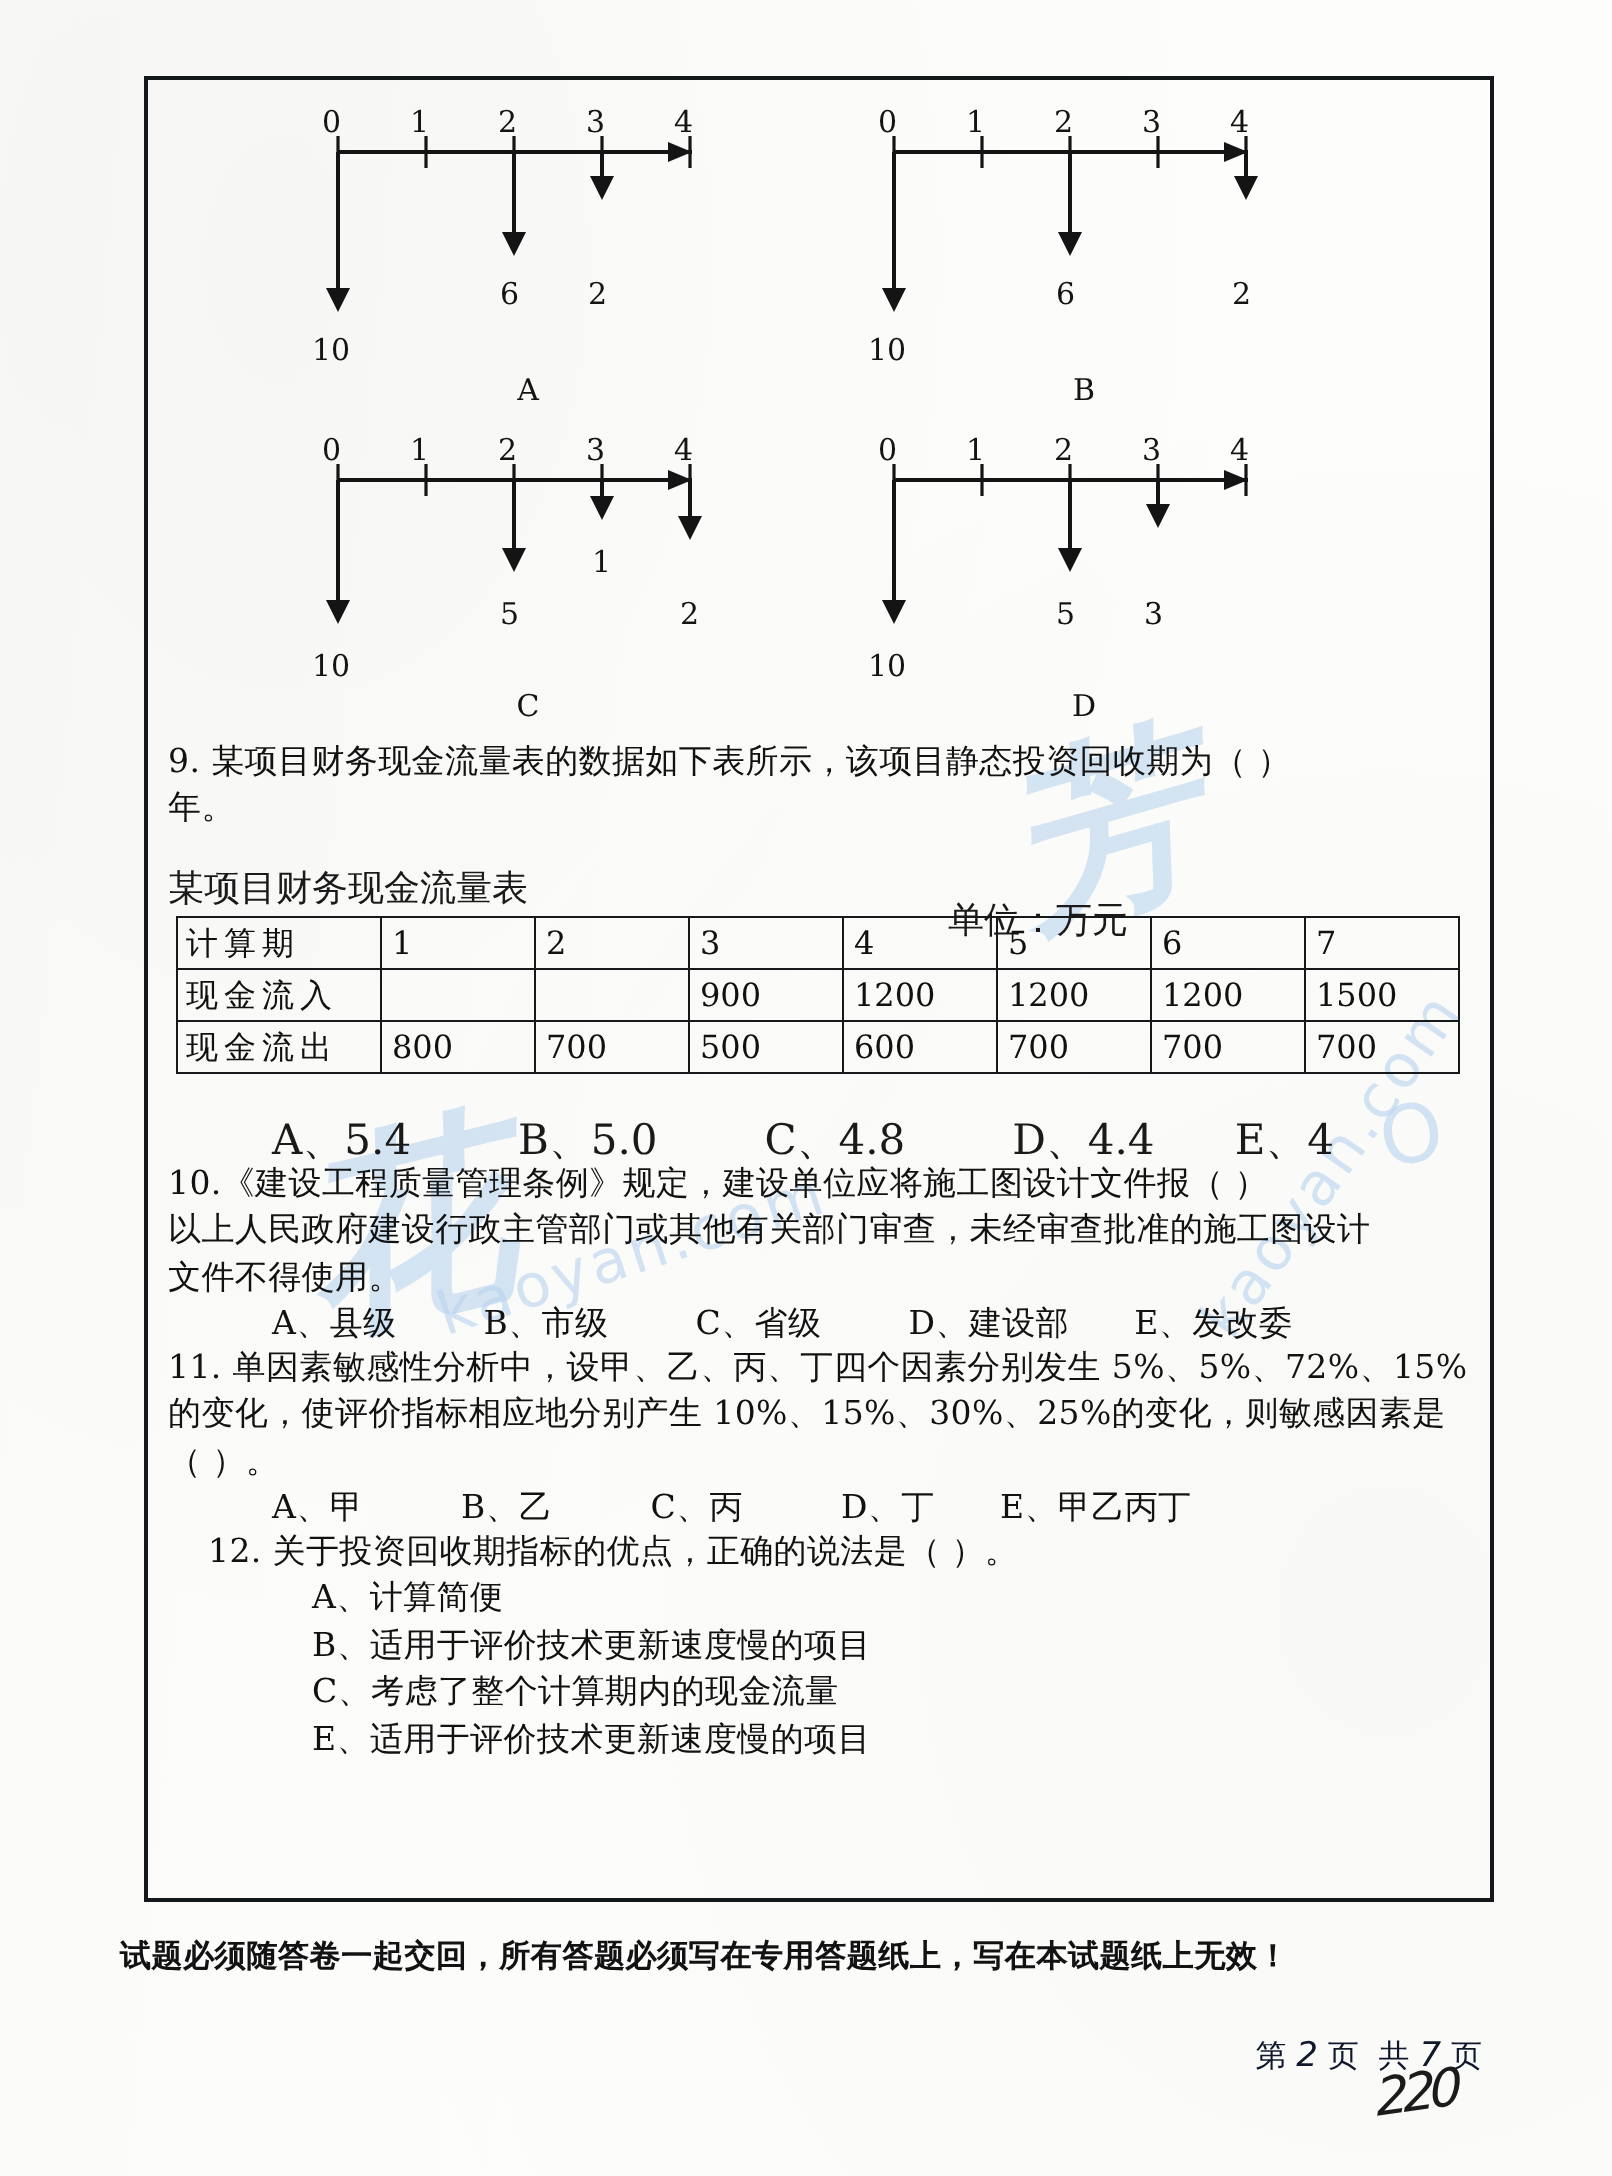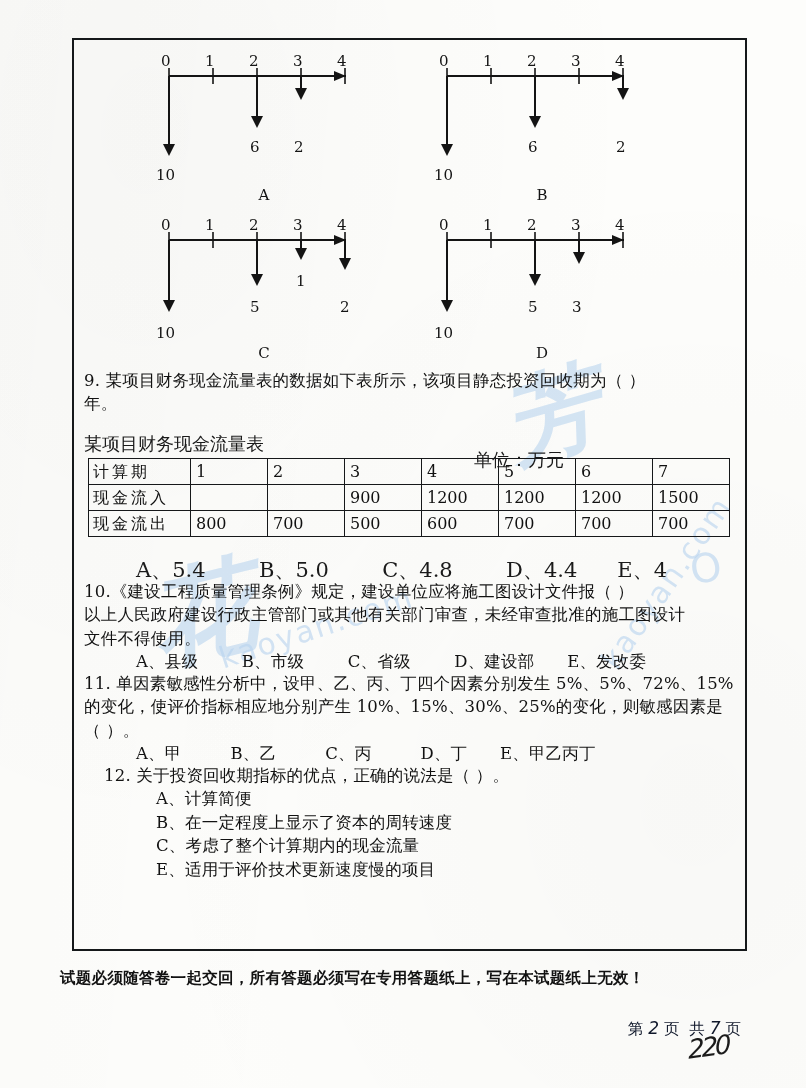--- a/index.html
+++ b/index.html
@@ -424,21 +424,21 @@
       <div>11. 单因素敏感性分析中，设甲、乙、丙、丁四个因素分别发生 5%、5%、72%、15%</div>
       <div>的变化，使评价指标相应地分别产生 10%、15%、30%、25%的变化，则敏感因素是</div>
       <div>（    ）。</div>
       <span class="opts-row indent-opt">A、甲         B、乙         C、丙         D、丁      E、甲乙丙丁</span>
     </div>
 
     <div class="q q12">
       <div>12. 关于投资回收期指标的优点，正确的说法是（      ）。</div>
       <div class="opts">
         <div>A、计算简便</div>
-        <div>B、在一定程度上显示了资本的周转速度</div>
+        <div>B、适用于评价技术更新速度慢的项目</div>
         <div>C、考虑了整个计算期内的现金流量</div>
         <div>E、适用于评价技术更新速度慢的项目</div>
       </div>
     </div>
 
 
   </div>
 
   <div class="footer-note">试题必须随答卷一起交回，所有答题必须写在专用答题纸上，写在本试题纸上无效！</div>
 

